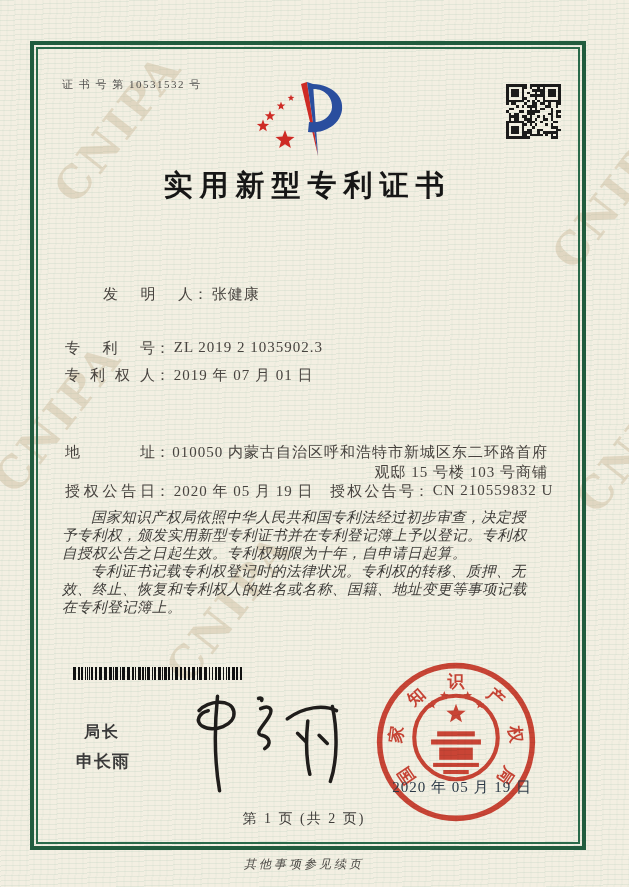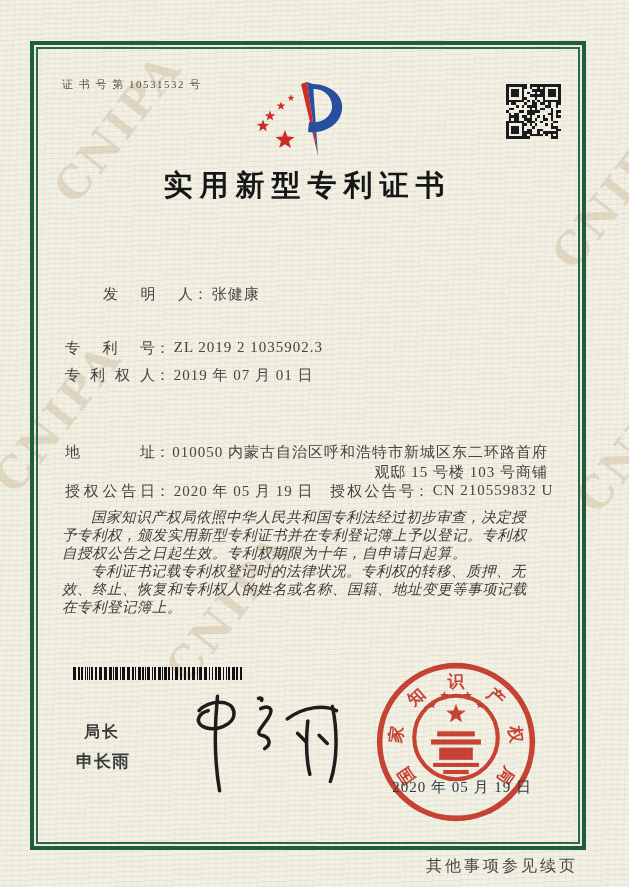--- a/index.html
+++ b/index.html
@@ -69,21 +69,21 @@
   .signature{position:absolute;z-index:3;left:172px;top:684px;width:170px;height:118px;}
   .signature path{stroke:#1f1d1b;stroke-width:3.4;fill:none;stroke-linecap:round;stroke-linejoin:round;}
   
   .seal{position:absolute;z-index:4;left:372px;top:658px;width:168px;height:168px;mix-blend-mode:multiply;opacity:.92;}
   .seal-date{
     position:absolute;z-index:5;left:384px;top:778px;width:156px;text-align:center;
     font-size:15px;color:#2b3947;letter-spacing:1px;white-space:nowrap;
   }
   
   .page-indicator{position:absolute;z-index:3;left:30px;top:810px;width:548px;text-align:center;font-size:14px;color:#3f3d3a;letter-spacing:2px;}
-  .continuation{position:absolute;z-index:3;left:30px;top:856px;width:548px;text-align:right;font-size:16px;color:#4b4945;letter-spacing:3px;}
+  .continuation{position:absolute;z-index:3;left:30px;top:856px;width:548px;text-align:center;font-size:12px;color:#4b4945;letter-spacing:3px;font-style:italic;}
 </style>
 </head>
 <body>
 
 <div class="page">
 
   <span class="wm wm1">CNIPA</span>
   <span class="wm wm2">CNIPA</span>
   <span class="wm wm3">CNIPA</span>
   <span class="wm wm4">CNIPA</span>
@@ -476,15 +476,16 @@
         <text x="24.0" y="75.0" text-anchor="middle" dominant-baseline="central" transform="rotate(-82.7 24.0 75.0)">家</text>
         <text x="43.5" y="38.2" text-anchor="middle" dominant-baseline="central" transform="rotate(-41.3 43.5 38.2)">知</text>
         <text x="82.5" y="23.5" text-anchor="middle" dominant-baseline="central" transform="rotate(0.0 82.5 23.5)">识</text>
         <text x="121.5" y="38.2" text-anchor="middle" dominant-baseline="central" transform="rotate(41.3 121.5 38.2)">产</text>
         <text x="141.0" y="75.0" text-anchor="middle" dominant-baseline="central" transform="rotate(82.7 141.0 75.0)">权</text>
         <text x="131.4" y="115.5" text-anchor="middle" dominant-baseline="central" transform="rotate(124.0 131.4 115.5)">局</text>
       </g>
   </svg>
   <div class="seal-date">2020 年 05 月 19 日</div>
 
+  <div class="page-indicator">第 1 页 (共 2 页)</div>
   <div class="continuation">其他事项参见续页</div>
 
 </div>
 
 </body></html>

